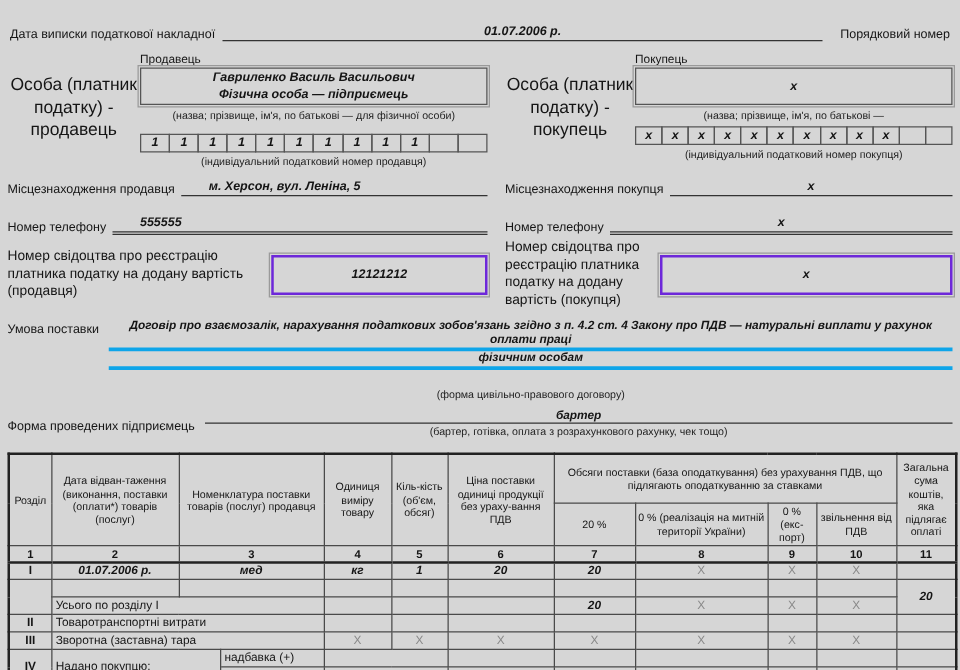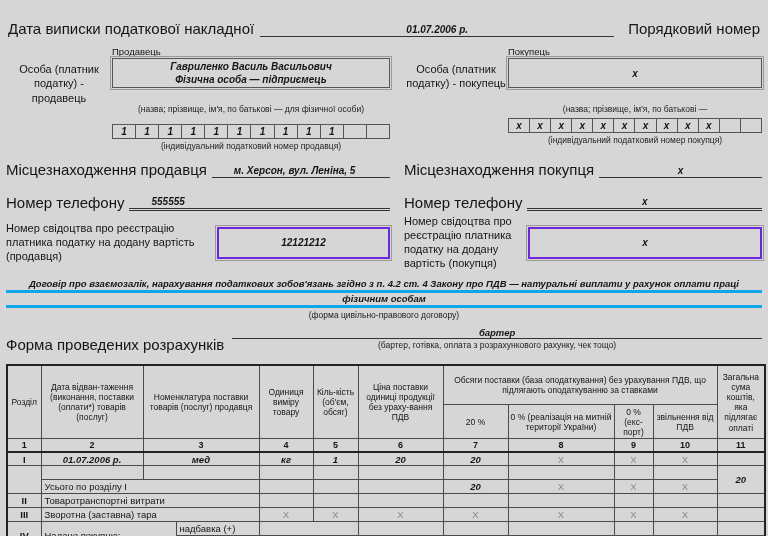--- a/index.html
+++ b/index.html
@@ -11,48 +11,48 @@
     font-family:"Liberation Sans", sans-serif;
     overflow:hidden;
   }
   .page { position:relative; width:768px; height:536px; padding:0 6px; }
 
   .title {
     text-align:center; font-weight:bold; font-size:13px;
     padding-top:7px; letter-spacing:.4px;
   }
 
-  .lab { font-size:15px; white-space:nowrap; }
+  .lab { font-size:10px; white-space:nowrap; }
   .cap { font-size:8.5px; color:#222; text-align:center; line-height:1.25; }
 
   .uline {
     border-bottom:1px solid #333;
     text-align:center; font-weight:bold; font-style:italic;
     font-size:10px; line-height:12px; min-height:13px;
   }
   .uline.dbl { border-bottom:3px double #333; }
   .uline.leftv { text-align:left; padding-left:22px; }
 
   .daterow { display:flex; align-items:flex-end; margin:20px 2px 0 2px; gap:6px; }
   .daterow .uline { flex:1; }
 
   
   .parties { display:grid; grid-template-columns:384px 1fr; margin-top:9px; column-gap:14px; }
   .party { display:grid; }
   .party.seller { grid-template-columns:106px 1fr; }
   .party.buyer  { grid-template-columns:104px 1fr; }
-  .side-lab { font-size:11px; text-align:center; padding-top:16px; line-height:1.3; }
+  .side-lab { font-size:14px; text-align:center; padding-top:16px; line-height:1.3; }
   .party-main {}
   .box-lab { font-size:9.5px; margin-bottom:1px; }
   .name-box {
     border:1px solid #555; outline:1px solid #9a9a9a; outline-offset:1px;
     height:30px; display:flex; flex-direction:column; justify-content:center;
     text-align:center; font-weight:bold; font-style:italic; font-size:10px; line-height:13px;
   }
-  .name-cap { margin-top:16px; }
+  .name-cap { margin-top:3px; }
   .tin { display:flex; margin-top:9px; }
   .tin .cell {
     flex:1; height:15px; border:1px solid #555; margin-left:-1px;
     text-align:center; font-weight:bold; font-style:italic; font-size:10px; line-height:13px;
   }
   .tin .cell:first-child { margin-left:0; }
   .tin-cap { margin-top:2px; }
 
   
   .tworow { display:grid; grid-template-columns:384px 1fr; column-gap:14px; }
@@ -70,21 +70,21 @@
   .cert-box {
     flex:1; border:2px solid #6d28d9; outline:1px solid #9a9a9a; outline-offset:1px;
     height:32px; display:flex; align-items:center; justify-content:center;
     font-weight:bold; font-style:italic; font-size:10px;
   }
 
   .termsrow { display:flex; margin-top:8px; gap:8px; }
   .termsrow .lab { padding-top:3px; }
   .terms-block { flex:1; }
   .tline { border-bottom:3px solid #0ea5e9; text-align:center; font-weight:bold; font-style:italic; font-size:9.5px; line-height:11px; padding-bottom:1px; }
-  .terms-cap { margin-top:2px; }
+  .terms-cap { margin-top:14px; }
 
   .payrow { display:flex; margin-top:6px; gap:8px; }
   .payrow .lab { padding-top:9px; }
   .pay-block { flex:1; }
   .pay-val { text-align:center; font-weight:bold; font-style:italic; font-size:9.5px; border-bottom:1px solid #333; line-height:11px; }
   .pay-cap { margin-top:1px; }
 
   
   table { border-collapse:collapse; table-layout:fixed; width:758px; margin:11px auto 0; border:2px solid #222; background:#d6d6d6; }
   th, td { border:1px solid #4a4a4a; overflow:hidden; }
@@ -194,29 +194,30 @@
       <div class="cert-lab">Номер свідоцтва про реєстрацію платника податку на додану вартість (продавця)</div>
       <div class="cert-box">12121212</div>
     </div>
     <div class="cert buyer">
       <div class="cert-lab">Номер свідоцтва про реєстрацію платника податку на додану вартість (покупця)</div>
       <div class="cert-box">х</div>
     </div>
   </div>
 
   <div class="termsrow">
+    <span class="lab">Умова поставки</span>
     <div class="terms-block">
       <div class="tline">Договір про взаємозалік, нарахування податкових зобов'язань згідно з п. 4.2 ст. 4 Закону про ПДВ — натуральні виплати у рахунок оплати праці</div>
       <div class="tline">фізичним особам</div>
       <div class="cap terms-cap">(форма цивільно-правового договору)</div>
     </div>
   </div>
 
   <div class="payrow">
-    <span class="lab">Форма проведених розрахунків</span>
+    <span class="lab">Форма проведених підприємець</span>
     <div class="pay-block">
       <div class="pay-val">бартер</div>
       <div class="cap pay-cap">(бартер, готівка, оплата з розрахункового рахунку, чек тощо)</div>
     </div>
   </div>
 
   <table>
     <colgroup>
       <col style="width:34px">
         <col style="width:102px">

